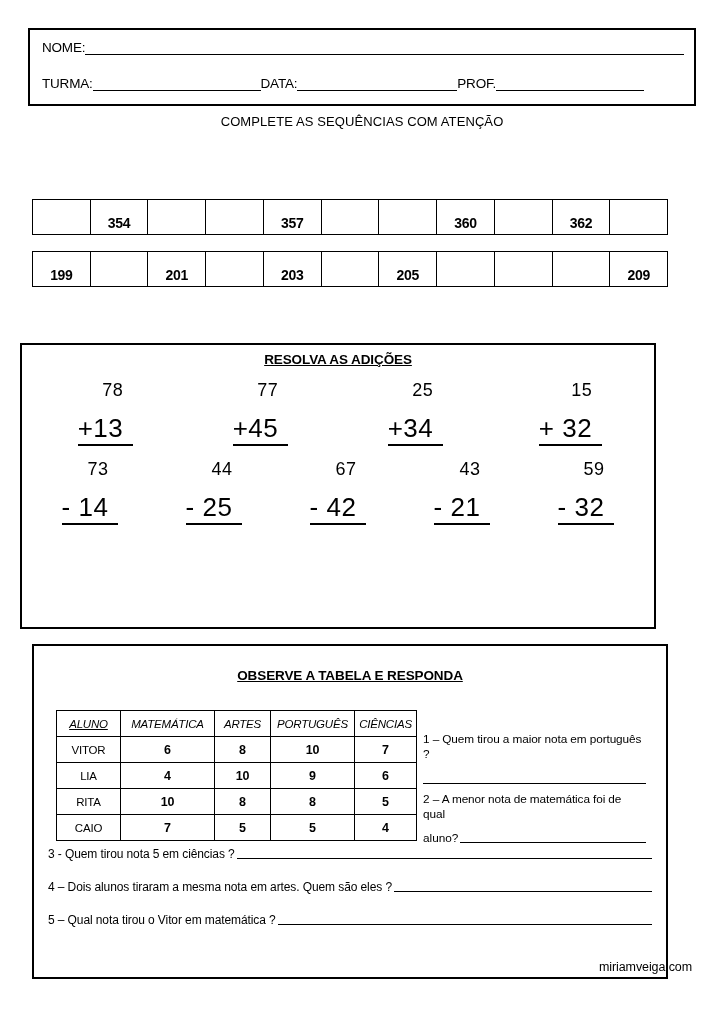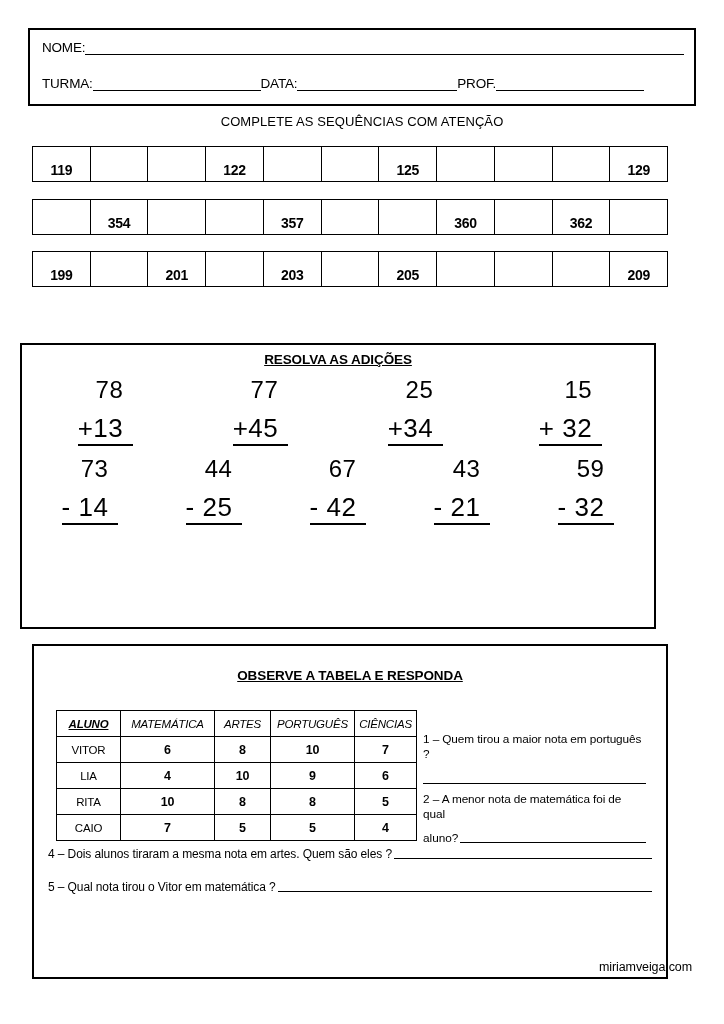--- a/index.html
+++ b/index.html
@@ -129,21 +129,21 @@
     flex: 1 1 0;
     display: flex;
     flex-direction: column;
     align-items: center;
   }
   .op-inner {
     display: inline-block;
     text-align: right;
   }
   .op-top {
-    font-size: 24px;
+    font-size: 18px;
     letter-spacing: 0.5px;
     padding-right: 10px;
     line-height: 30px;
   }
   .op-bottom {
     font-size: 26px;
     letter-spacing: 0.5px;
     line-height: 30px;
     border-bottom: 2.4px solid #000;
     padding-right: 10px;
@@ -191,21 +191,21 @@
     height: 26px;
     padding: 0 3px;
     box-sizing: border-box;
     letter-spacing: -0.2px;
   }
   table.grades th {
     font-style: italic;
     font-weight: 400;
   }
   table.grades th.aluno-head {
-    font-weight: 700;
+    font-weight: 400;
     font-style: italic;
     text-decoration: underline;
     margin-left: 35px;
   }
   table.grades td.name-cell {
     font-size: 11.5px;
   }
   table.grades td.num-cell {
     font-size: 12.5px;
     font-weight: 700;
@@ -293,33 +293,20 @@
       <span class="rule w-turma"></span>
       <span class="hdr-label">DATA:</span>
       <span class="rule w-data"></span>
       <span class="hdr-label">PROF.</span>
       <span class="rule w-prof"></span>
     </div>
   </div>
 
   <div class="seq-title">COMPLETE AS SEQUÊNCIAS COM ATENÇÃO</div>
 
-  <div class="seq-row r1">
-    <div class="seq-cell">119</div>
-    <div class="seq-cell"></div>
-    <div class="seq-cell"></div>
-    <div class="seq-cell">122</div>
-    <div class="seq-cell"></div>
-    <div class="seq-cell"></div>
-    <div class="seq-cell">125</div>
-    <div class="seq-cell"></div>
-    <div class="seq-cell"></div>
-    <div class="seq-cell"></div>
-    <div class="seq-cell">129</div>
-  </div>
 
   <div class="seq-row r2">
     <div class="seq-cell"></div>
     <div class="seq-cell">354</div>
     <div class="seq-cell"></div>
     <div class="seq-cell"></div>
     <div class="seq-cell">357</div>
     <div class="seq-cell"></div>
     <div class="seq-cell"></div>
     <div class="seq-cell">360</div>
@@ -470,20 +457,24 @@
         <div class="q">2 – A menor nota de matemática foi de qual</div>
         <div class="q-inline">
           <span class="qt">aluno?</span>
           <span class="ansline"></span>
         </div>
       </div>
     </div>
 
     <div class="bottom-qs">
       <div class="bq">
+        <span class="qt">3 -  Quem tirou nota 5 em ciências ?</span>
+        <span class="ansline"></span>
+      </div>
+      <div class="bq">
         <span class="qt">4 – Dois alunos tiraram a mesma nota em artes. Quem são eles ?</span>
         <span class="ansline"></span>
       </div>
       <div class="bq">
         <span class="qt">5 – Qual nota tirou o Vitor em matemática ?</span>
         <span class="ansline"></span>
       </div>
     </div>
   </div>
 

